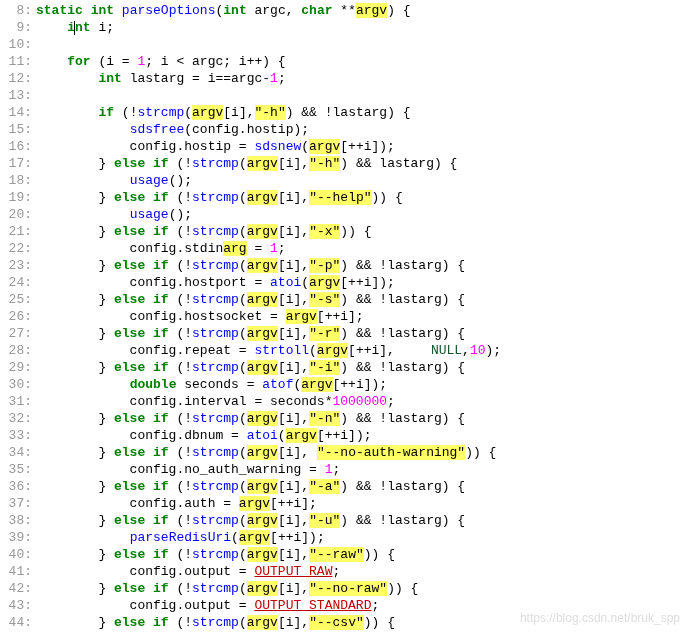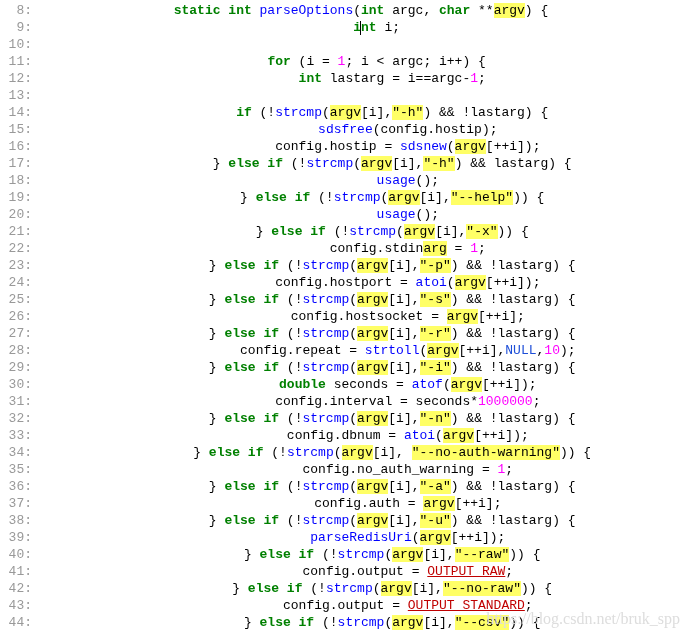--- a/index.html
+++ b/index.html
@@ -25,43 +25,42 @@
   }
   .gutter div {
     height: 17px;
   }
   .code {
     flex: 1;
     white-space: pre;
   }
   .code div.line {
     height: 17px;
-    text-align: center;
   }
   .kw { color: #008000; font-weight: bold; }
   .fn { color: #0000ff; }   
   .num { color: #ff00ff; }
   .hl { background: #ffff66; } 
   .redconst { color: #c00000; text-decoration: underline; }
-  .null { color: #1d4ed8; }
+  .null { color: #14532d; margin-left: 36px; }
   .cursor {
     display:inline-block;
     width:1px;
     background:#000;
     height:14px;
     vertical-align:middle;
     margin-left:-1px;
   }
   .watermark {
     position:absolute;
     bottom:4px;
     right:6px;
     color:#ddd;
-    font-size:16px;
-    font-family:Liberation Serif, serif;
+    font-size:12px;
+    font-family:Liberation Sans, sans-serif;
     pointer-events:none;
   }
 </style>
 </head>
 <body>
 
 <div class="code-container">
   <div class="gutter" id="gutter">
       <div>8:</div>
       <div>9:</div>

